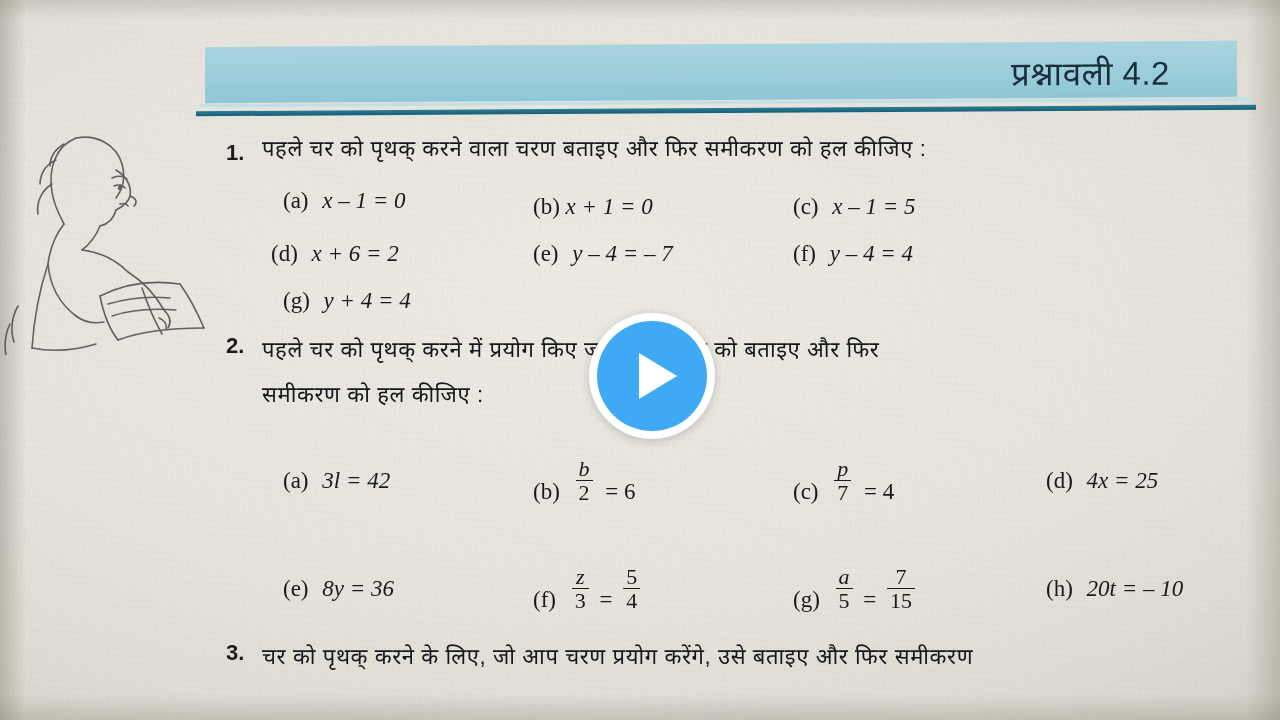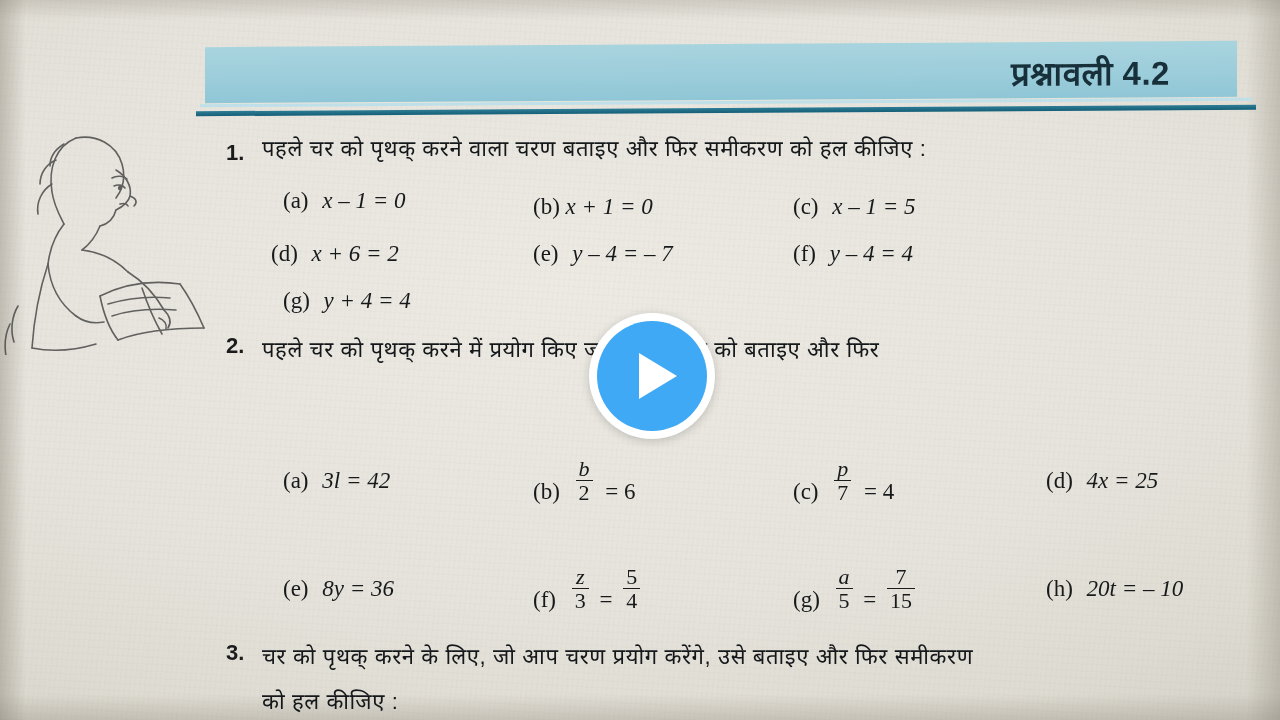--- a/index.html
+++ b/index.html
@@ -57,21 +57,21 @@
     width: 1032px;
     height: 56px;
     background: linear-gradient(to bottom, #a8d4de 0%, #9ecedb 50%, #8fc6d6 100%);
     transform: skewY(-0.35deg);
   }
   #banner-title {
     position: absolute;
     right: 110px;
     top: 50px;
     font-family: "Liberation Sans", sans-serif;
-    font-weight: bold;
+    font-weight: normal;
     font-size: 33px;
     color: #17303a;
     letter-spacing: 0.5px;
     transform: skewY(-0.35deg);
   }
   #banner-rule {
     position: absolute;
     left: 196px;
     top: 108px;
     width: 1060px;
@@ -268,20 +268,21 @@
       <span class="var" style="margin-left:8px;">y – 4 = 4</span>
     </div>
 
     <div class="item" style="left:283px; top:288px;">
       <span class="lbl">(g)</span>
       <span class="var" style="margin-left:8px;">y + 4 = 4</span>
     </div>
 
     <div class="q qnum" style="left:226px; top:333px;">2.</div>
     <div class="q hi" style="left:262px; top:333px; width:960px;">पहले चर को पृथक् करने में प्रयोग किए जाने वाले चरण को बताइए और फिर</div>
+    <div class="q hi" style="left:262px; top:378px; width:960px;">समीकरण को हल कीजिए :</div>
 
     <div class="item" style="left:283px; top:468px;">
       <span class="lbl">(a)</span>
       <span class="var" style="margin-left:8px;">3l = 42</span>
     </div>
     <div class="item" style="left:533px; top:458px;">
       <span class="lbl" style="position:relative; top:12px;">(b)</span>
       <span class="frac" style="margin-left:10px;">
         <span class="num">b</span>
         <span class="den">2</span>
@@ -329,21 +330,20 @@
         <span class="den">15</span>
       </span>
     </div>
     <div class="item" style="left:1046px; top:576px;">
       <span class="lbl">(h)</span>
       <span class="var" style="margin-left:8px;">20t = – 10</span>
     </div>
 
     <div class="q qnum" style="left:226px; top:640px;">3.</div>
     <div class="q hi" style="left:262px; top:640px; width:990px;">चर को पृथक् करने के लिए, जो आप चरण प्रयोग करेंगे, उसे बताइए और फिर समीकरण</div>
-    <div class="q hi" style="left:262px; top:685px; width:990px;">को हल कीजिए :</div>
   </div>
 
   <div id="play-overlay">
     <div id="play-inner">
       <div id="play-tri"></div>
     </div>
   </div>
 </div>
 
 </body></html>

